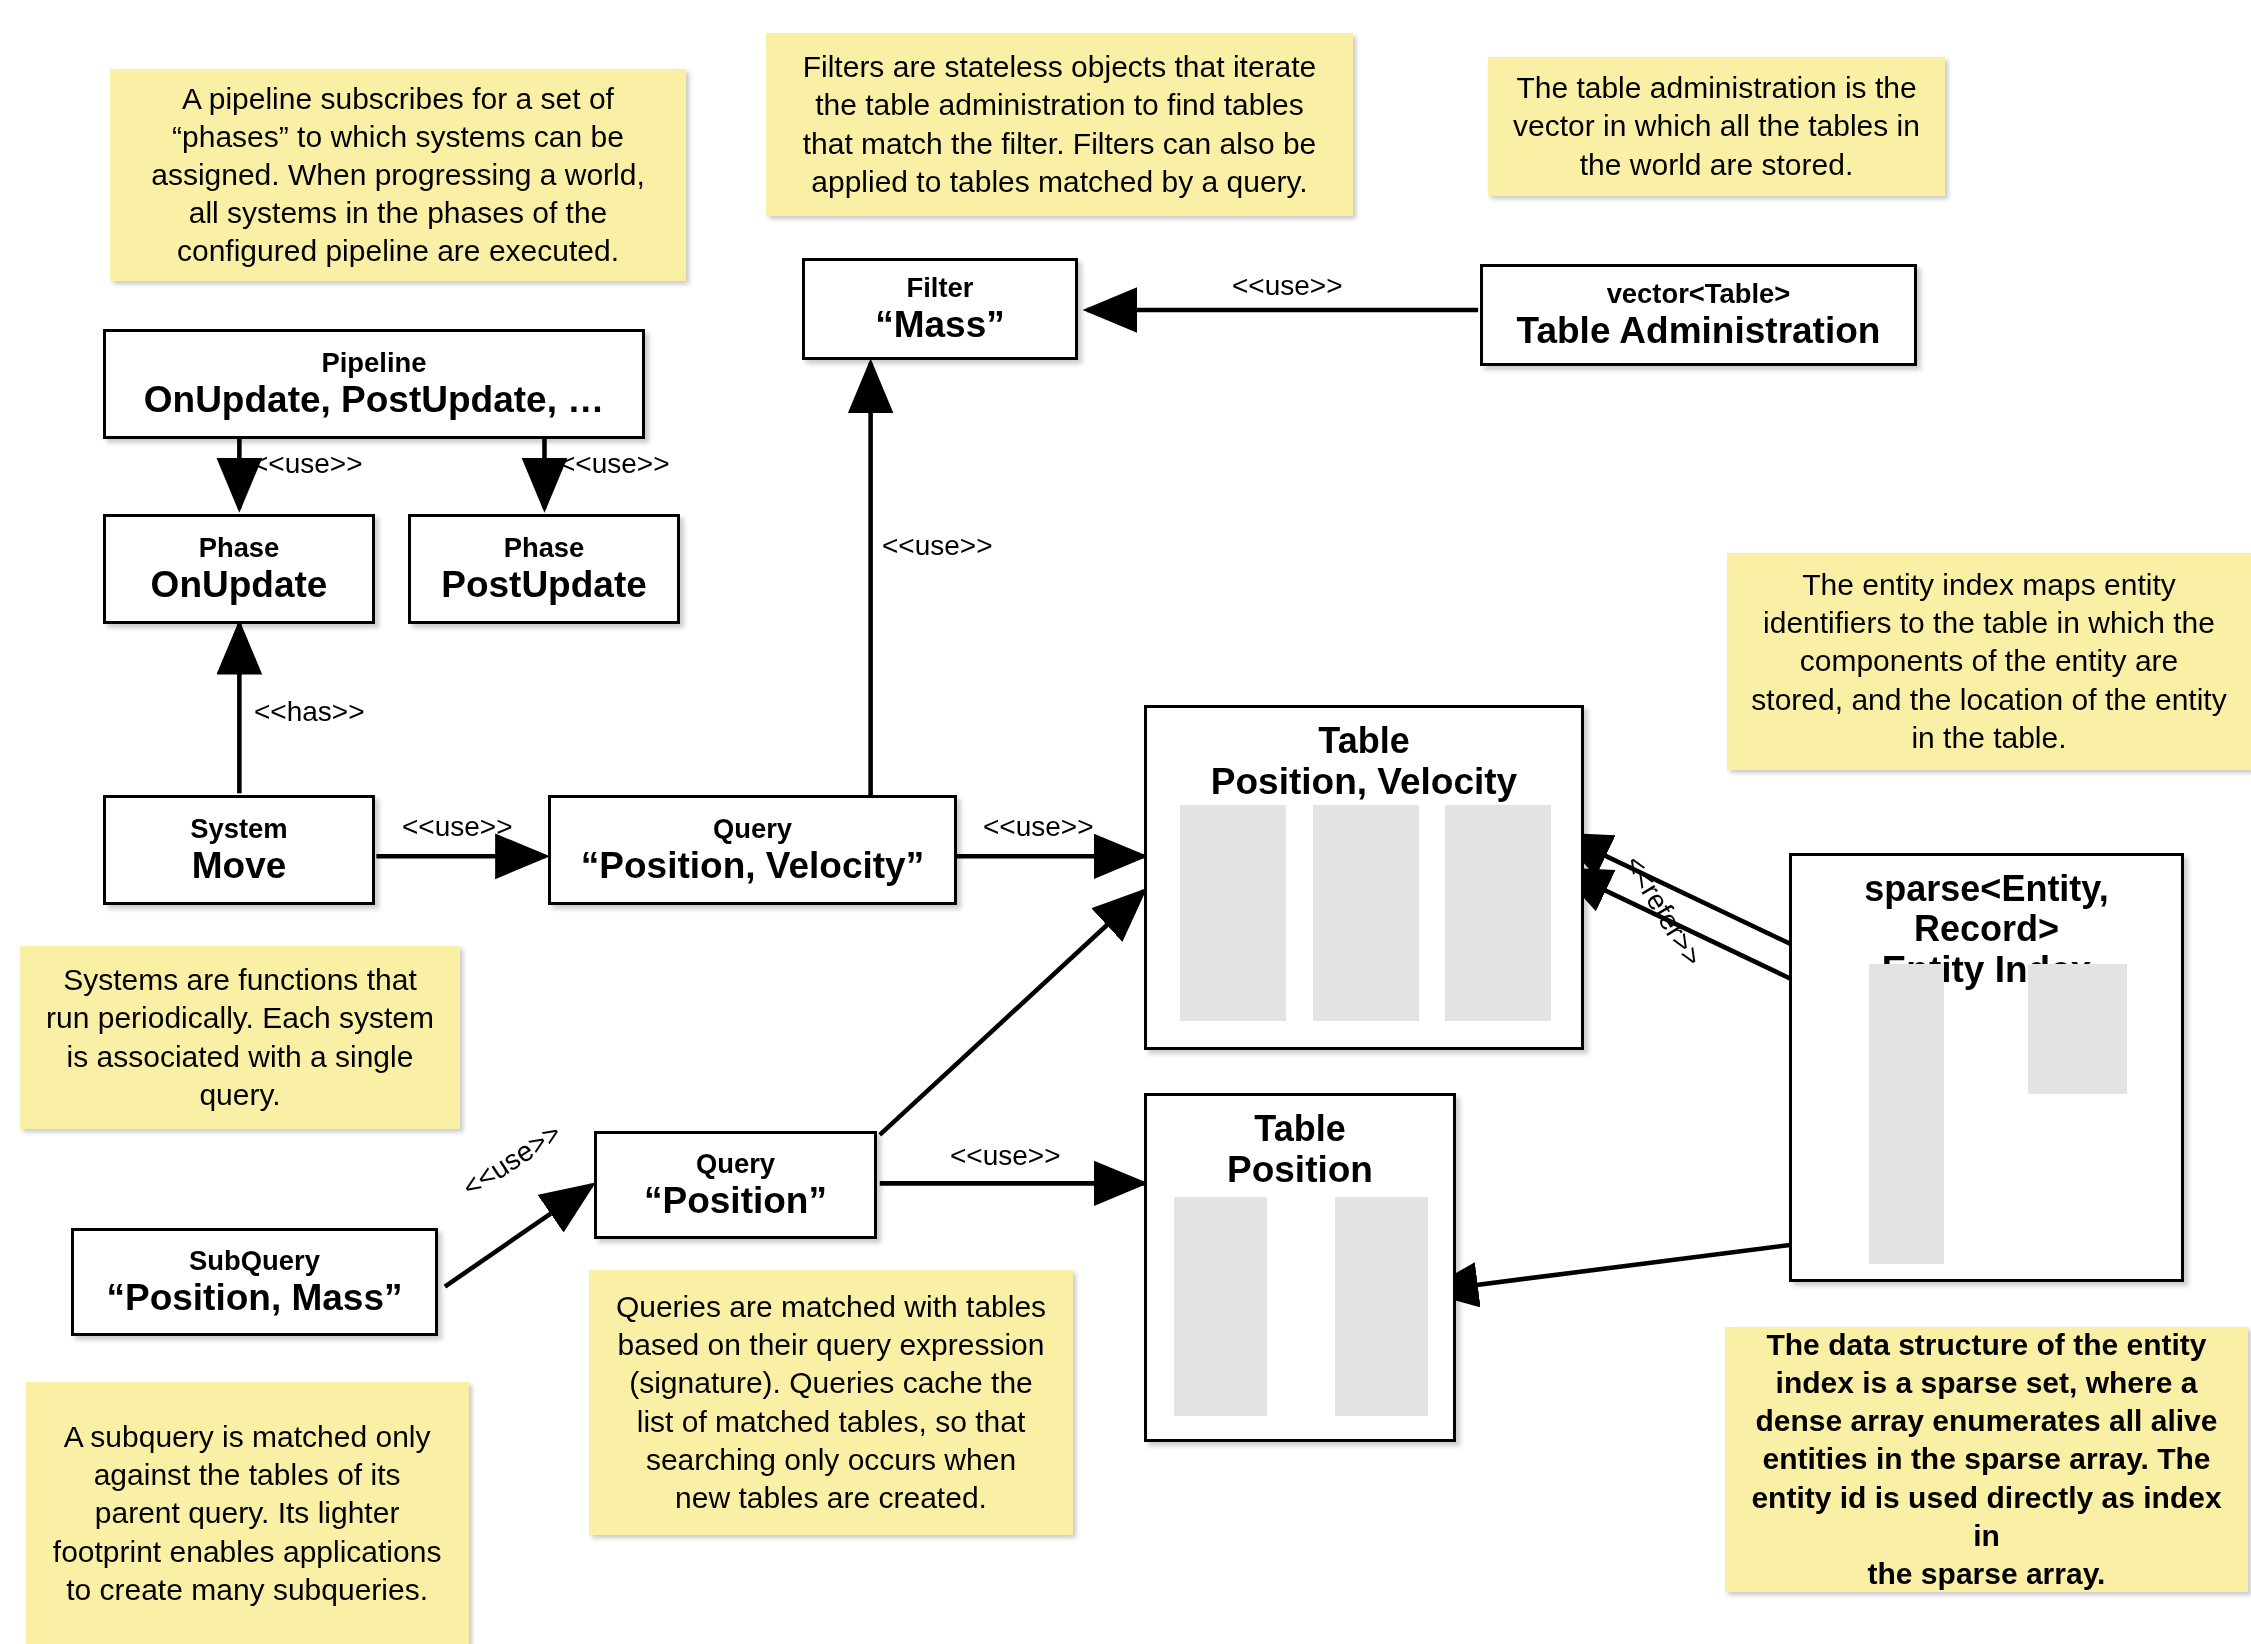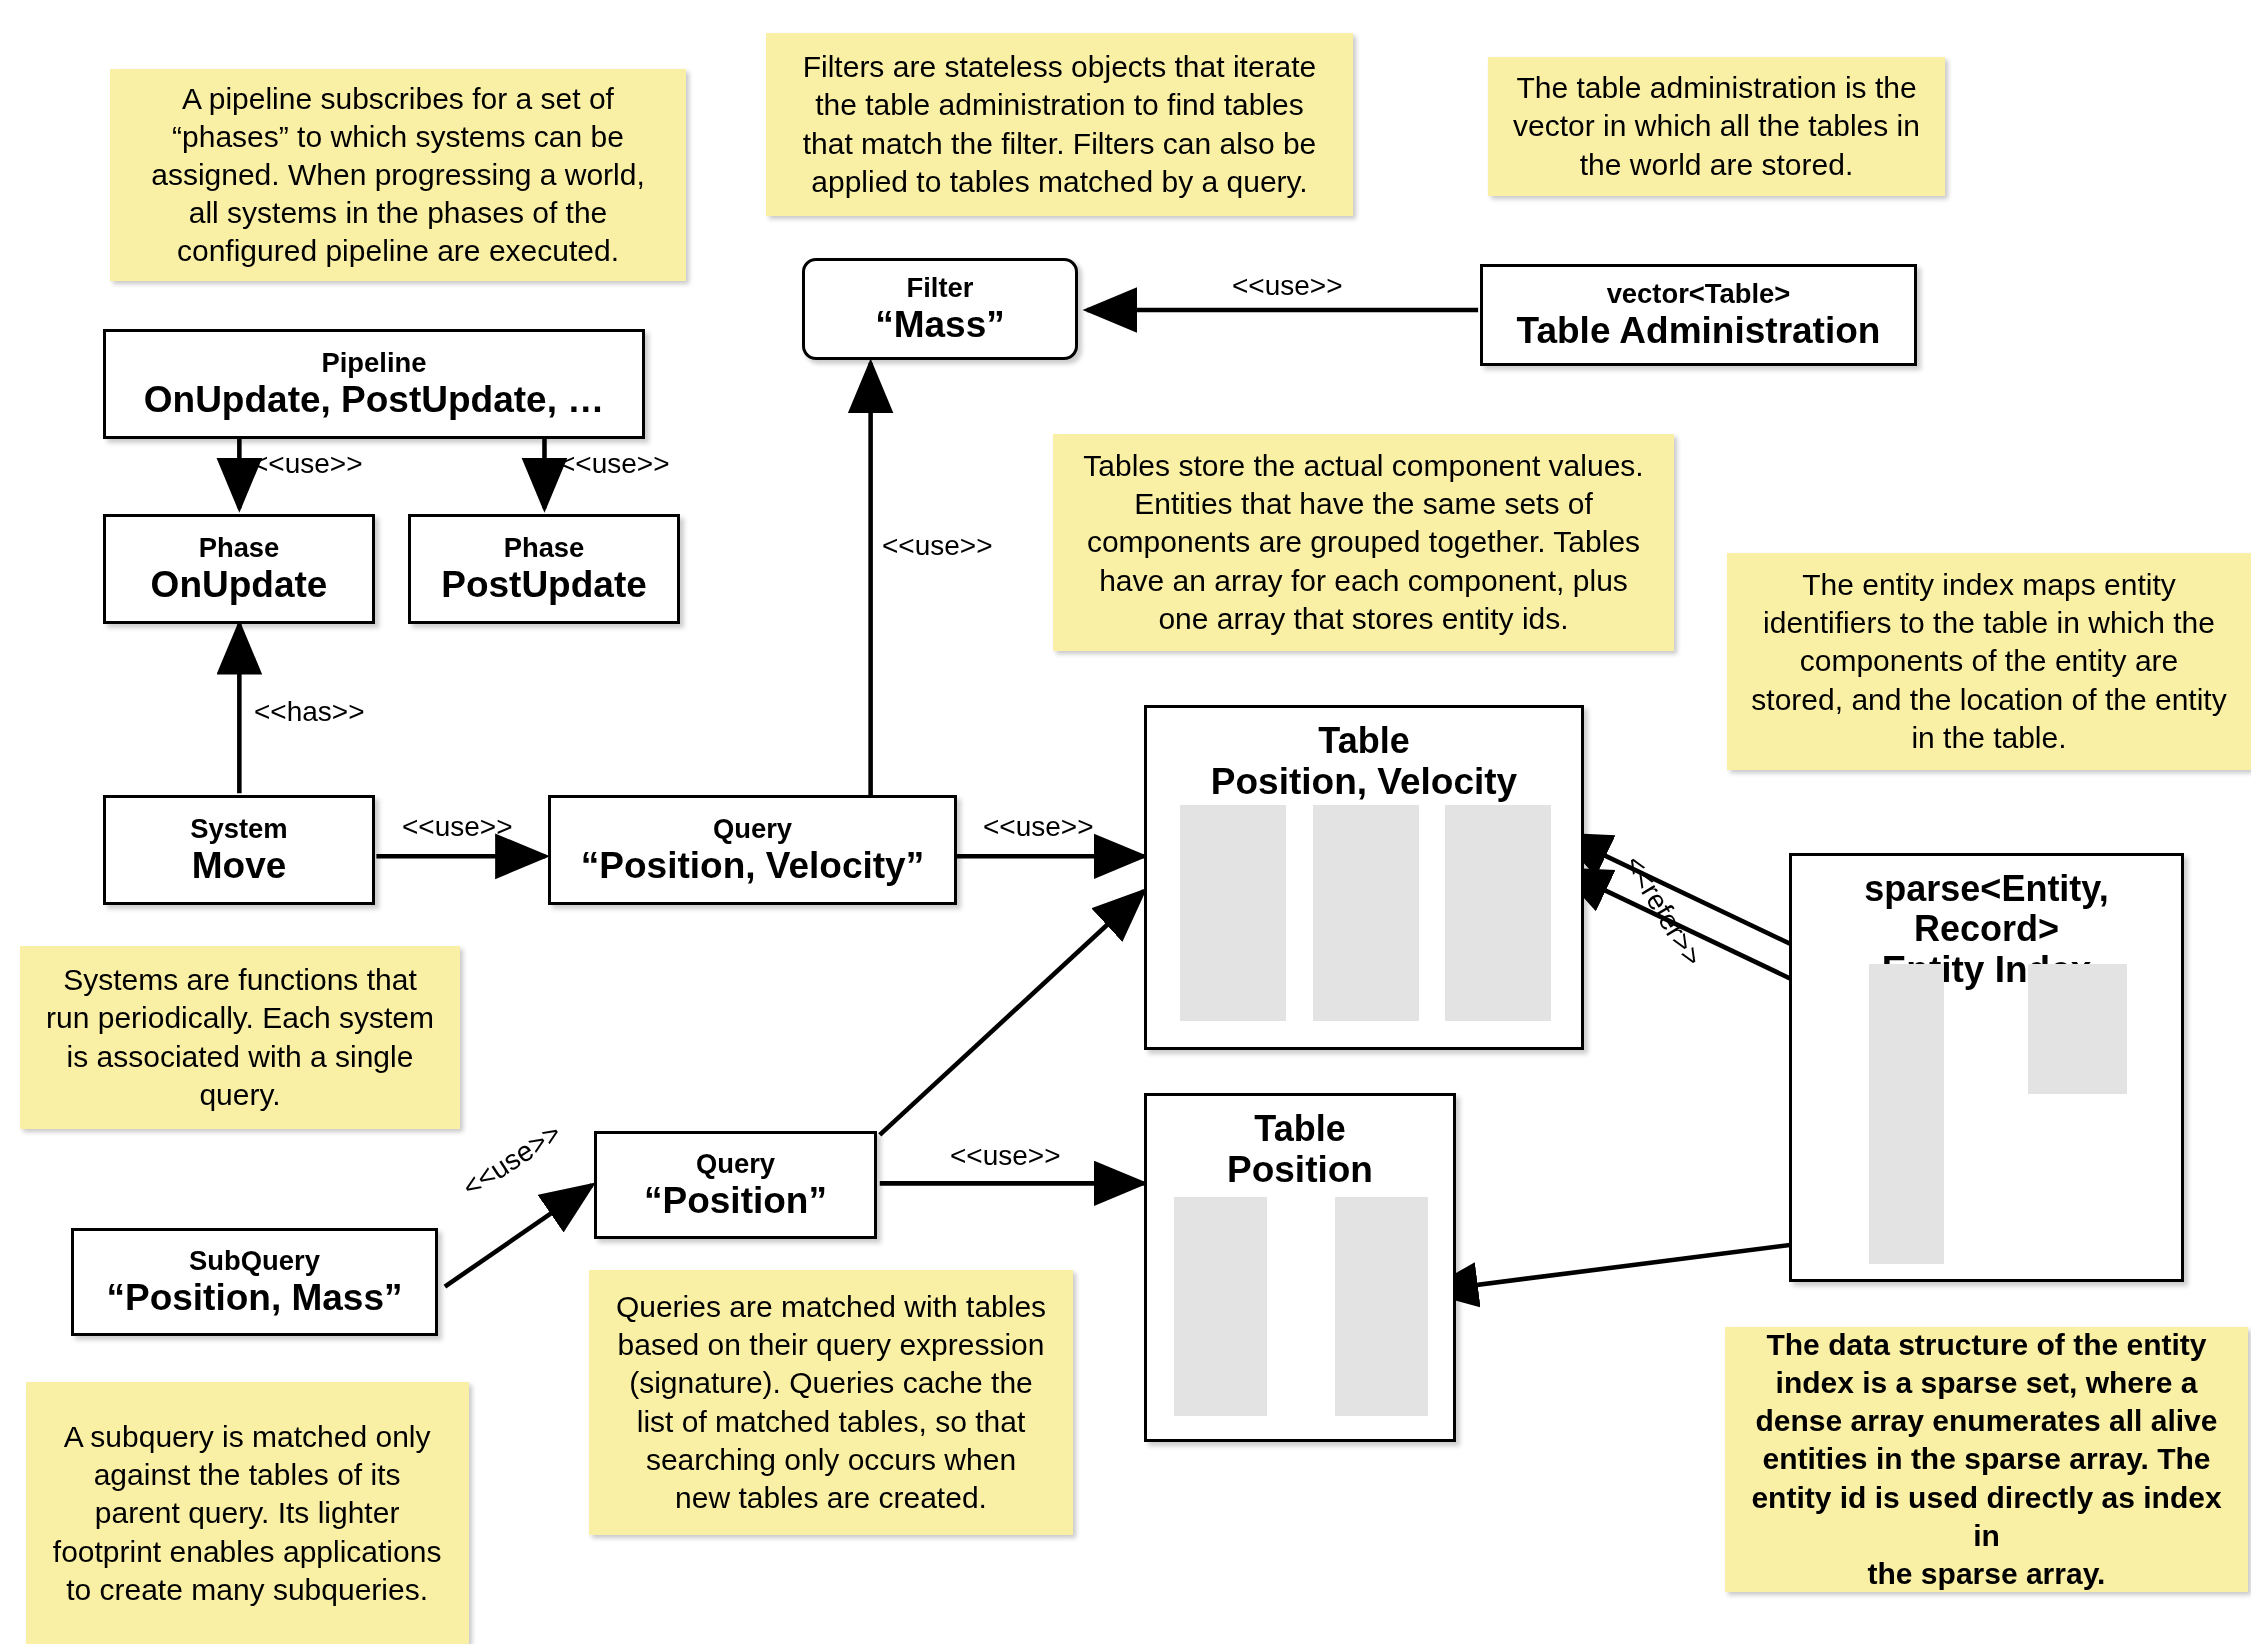--- a/index.html
+++ b/index.html
@@ -147,25 +147,20 @@
 
   <div class="note" style="left:766px; top:33px; width:587px; height:183px;">Filters are stateless objects that iterate
 the table administration to find tables
 that match the filter. Filters can also be
 applied to tables matched by a query.</div>
 
   <div class="note" style="left:1488px; top:57px; width:457px; height:139px;">The table administration is the
 vector in which all the tables in
 the world are stored.</div>
 
-  <div class="note" style="left:1053px; top:434px; width:621px; height:217px;">Tables store the actual component values.
-Entities that have the same sets of
-components are grouped together. Tables
-have an array for each component, plus
-one array that stores entity ids.</div>
 
   <div class="note" style="left:1727px; top:553px; width:524px; height:217px;">The entity index maps entity
 identifiers to the table in which the
 components of the entity are
 stored, and the location of the entity
 in the table.</div>
 
   <div class="note" style="left:20px; top:946px; width:440px; height:183px;">Systems are functions that
 run periodically. Each system
 is associated with a single
@@ -219,21 +214,21 @@
   <div class="box" style="left:594px; top:1131px; width:283px; height:108px;">
     <div class="stereo">Query</div>
     <div class="name">“Position”</div>
   </div>
 
   <div class="box" style="left:71px; top:1228px; width:367px; height:108px;">
     <div class="stereo">SubQuery</div>
     <div class="name">“Position, Mass”</div>
   </div>
 
-  <div class="box" style="left:802px; top:258px; width:276px; height:102px;border-radius:14px;">
+  <div class="box" style="left:802px; top:258px; width:276px; height:102px;">
     <div class="stereo">Filter</div>
     <div class="name">“Mass”</div>
   </div>
 
   <div class="box" style="left:1480px; top:264px; width:437px; height:102px;">
     <div class="stereo">vector&lt;Table&gt;</div>
     <div class="name">Table Administration</div>
   </div>
 
   <div class="box container-box" style="left:1144px; top:705px; width:440px; height:345px;">

